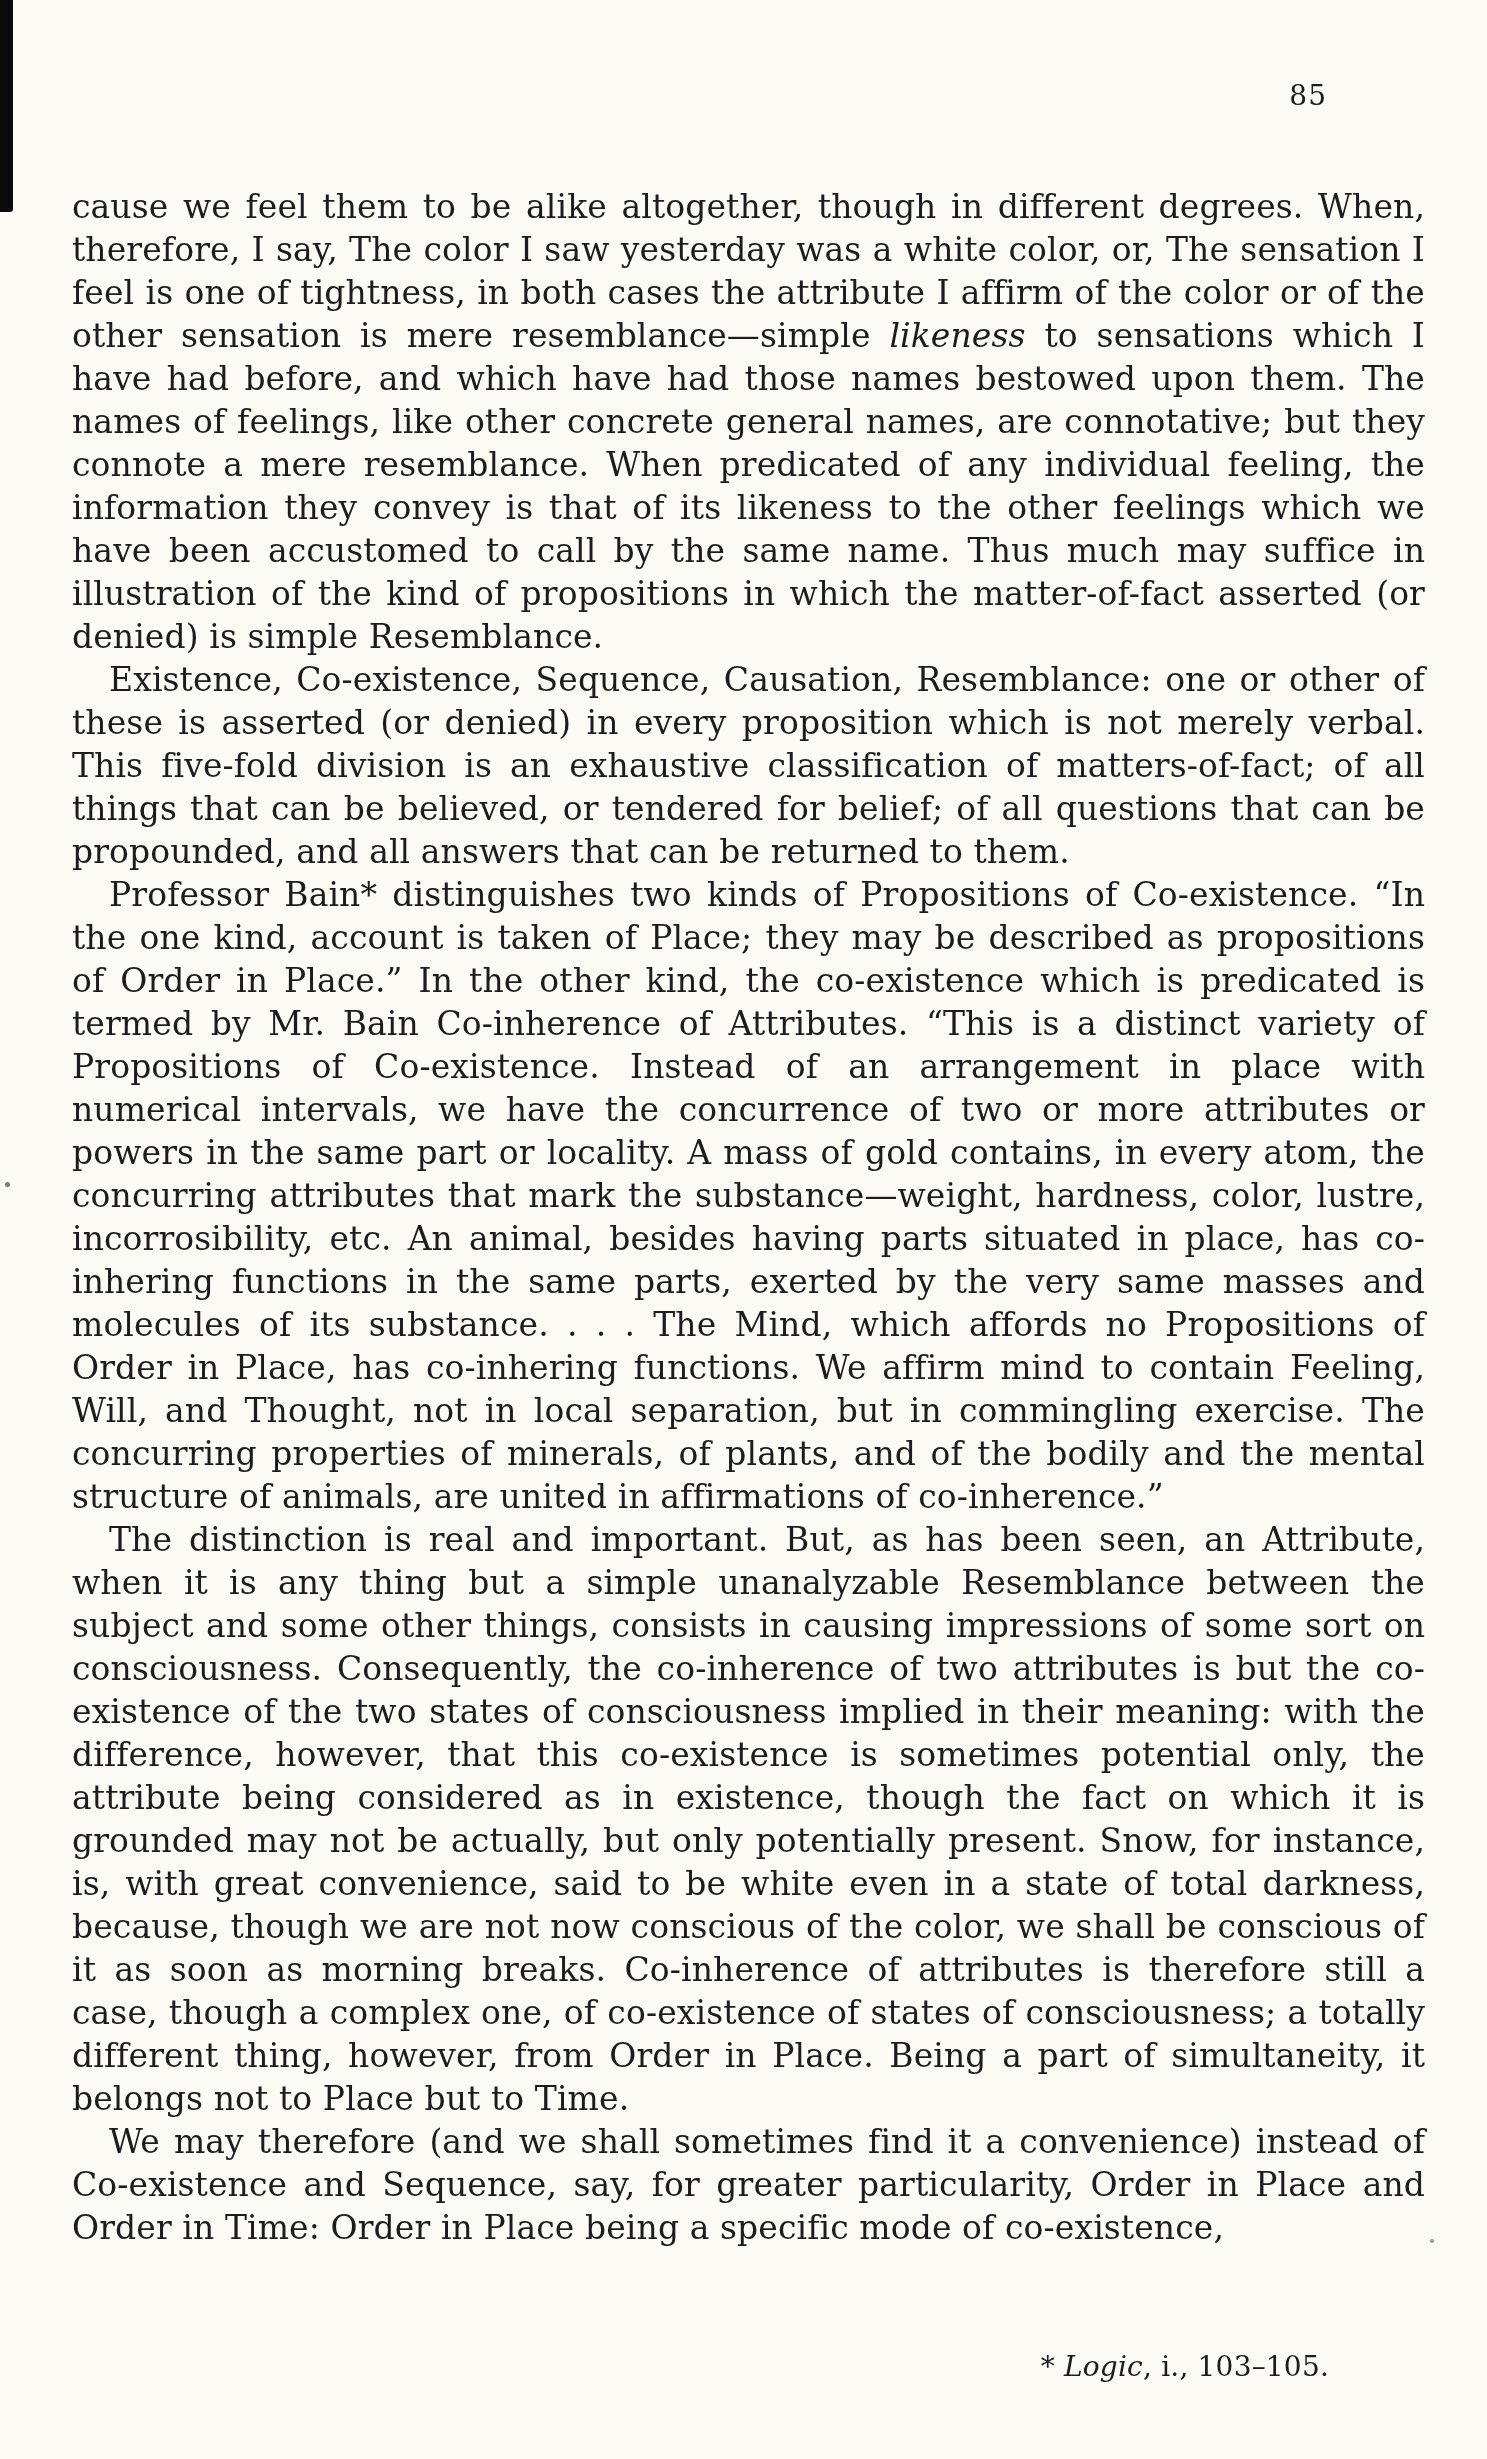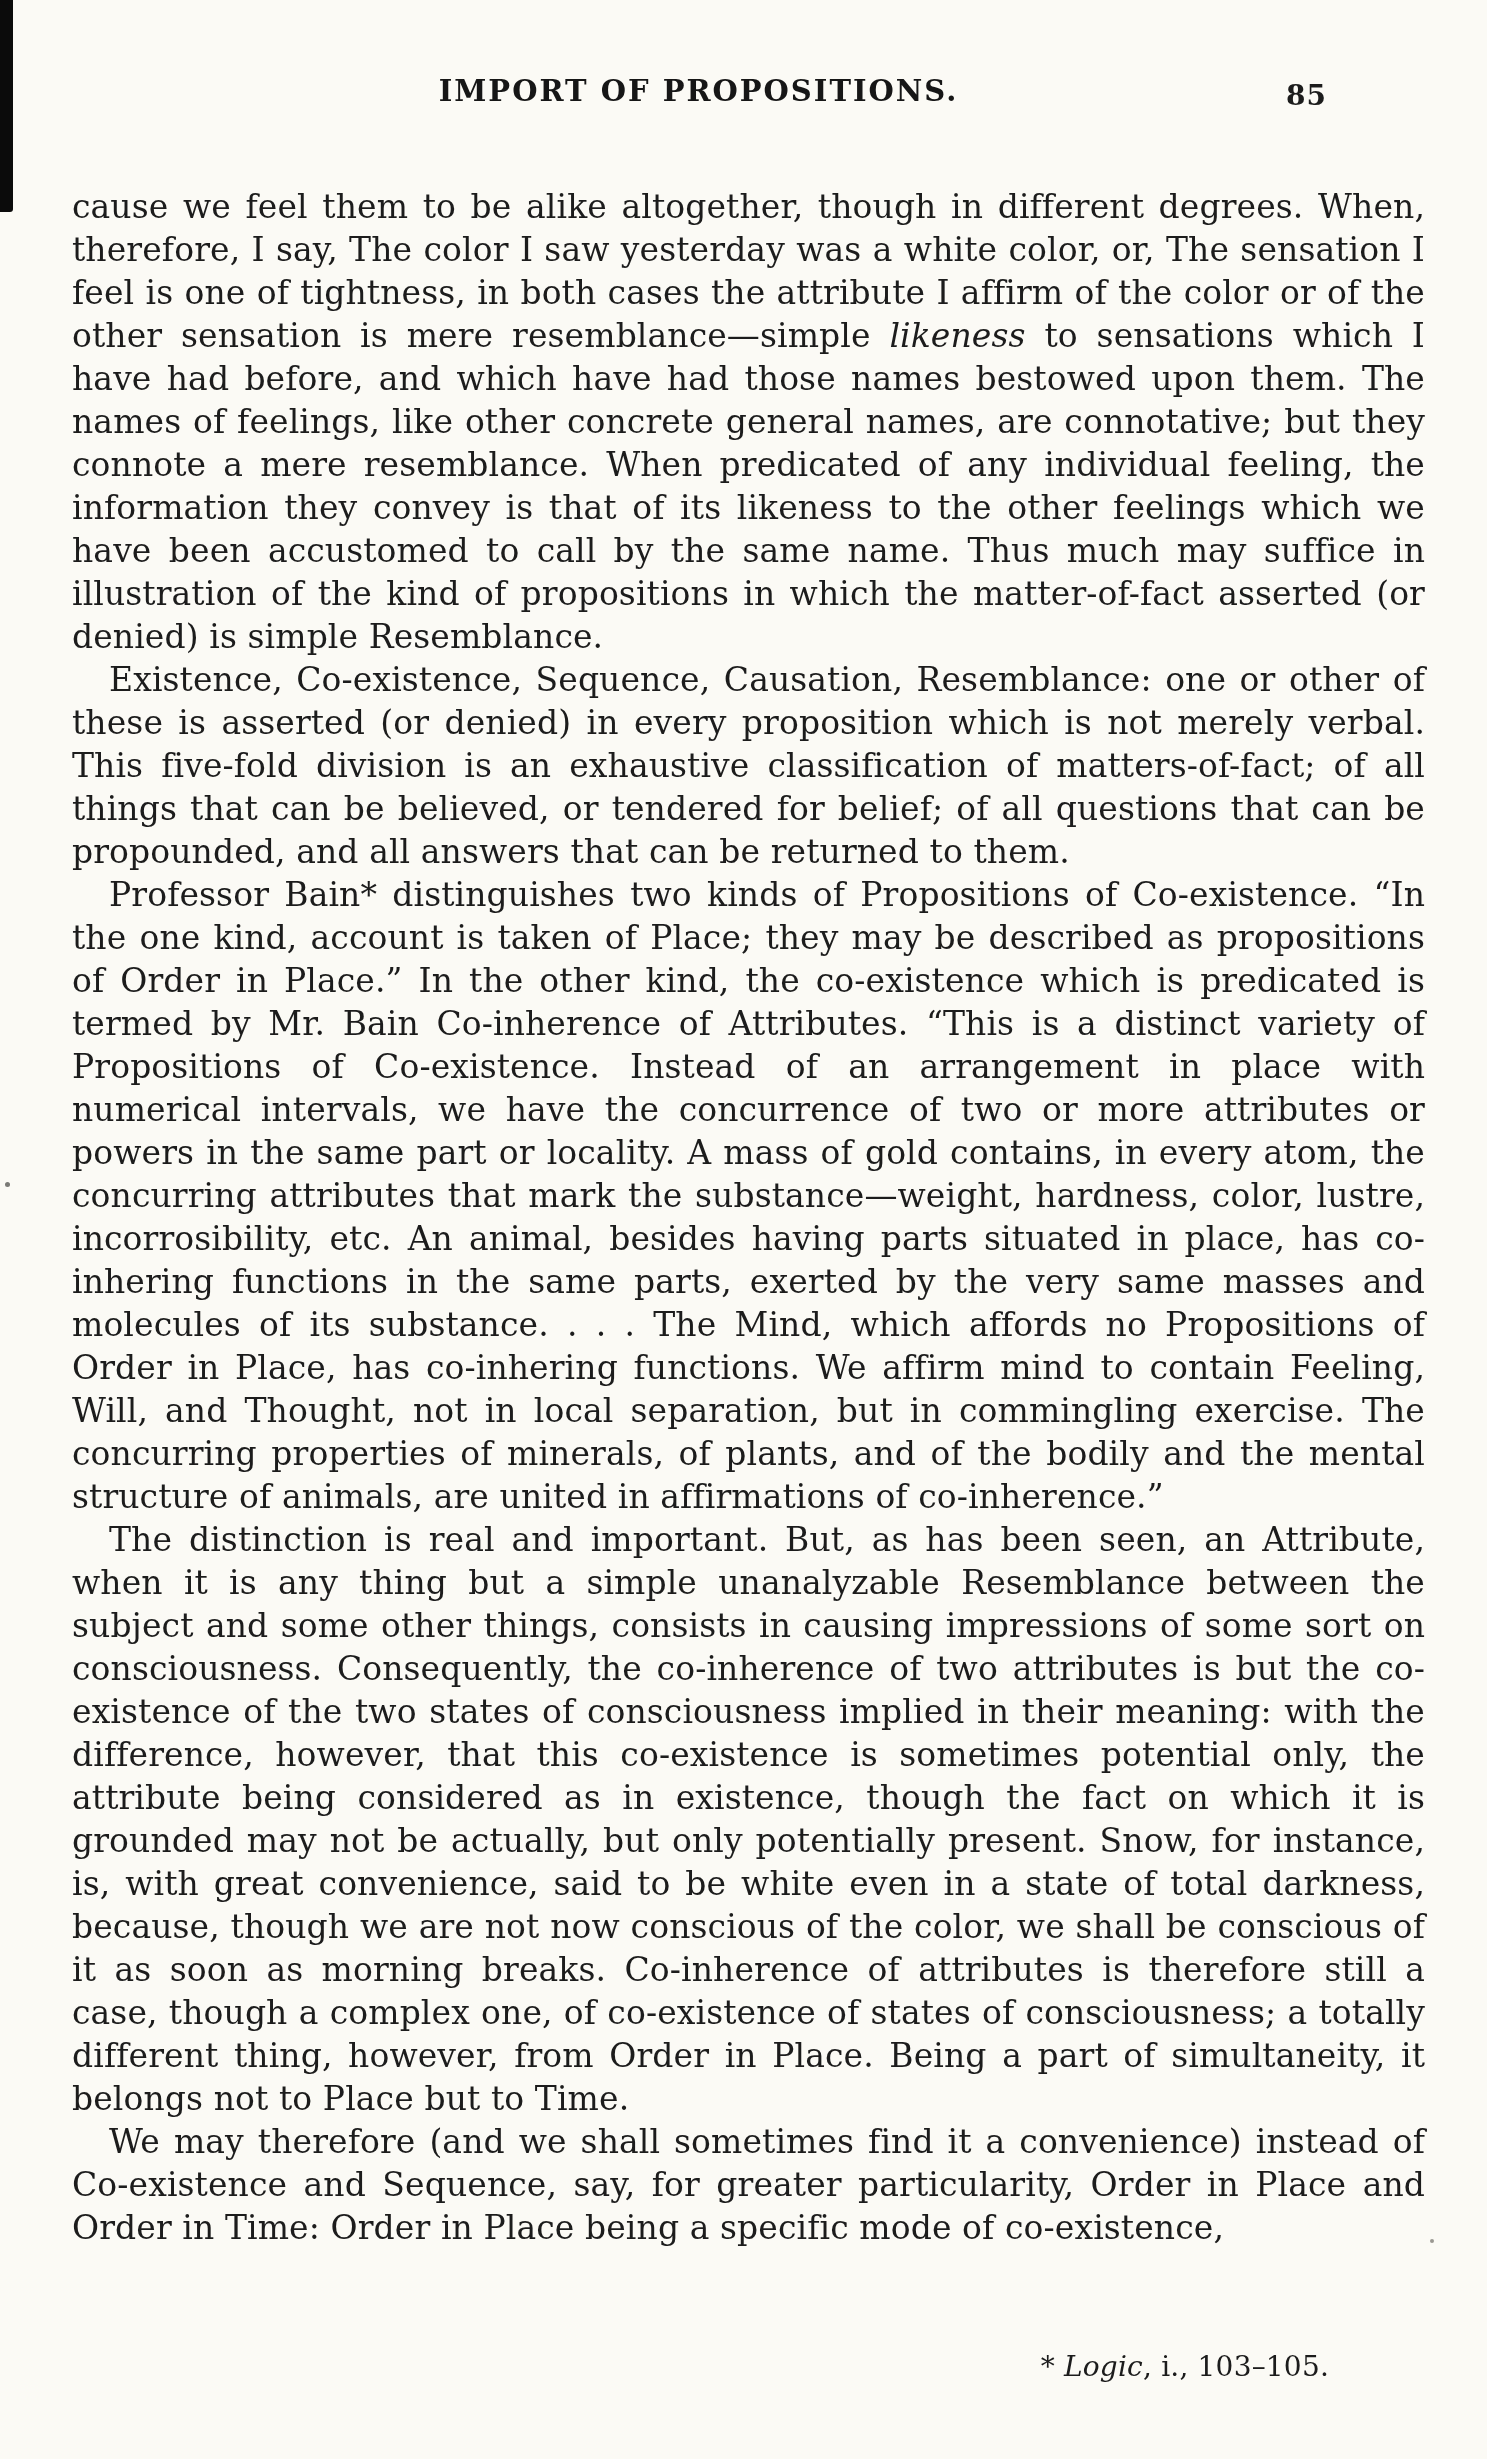--- a/index.html
+++ b/index.html
@@ -35,21 +35,21 @@
     font-size: 29px;
     font-weight: 700;
     letter-spacing: 2px;
     color: #161616;
   }
   .folio {
     position: absolute;
     right: 95px;
     top: 5px;
     font-size: 28px;
-    font-weight: 700;
+    font-weight: 400;
     letter-spacing: 1px;
     text-align: right;
   }
   
   .text-block {
     position: absolute;
     top: 185px;
     left: 72px;
     right: 63px;
     font-size: 33px;
@@ -106,21 +106,20 @@
 </head>
 <body>
 
 <div class="page">
 
   <div class="artifact-bar"></div>
   <div class="speck-left"></div>
   <div class="speck-right"></div>
 
   <header class="running-header">
-    <span class="running-title">IMPORT OF PROPOSITIONS.</span>
     <span class="folio">85</span>
   </header>
 
   <main class="text-block">
 
   <p class="para"><span>cause we feel them to be alike altogether, though in different degrees. When, therefore, I say, The color I saw yesterday was a white color, or, The sensation I feel is one of tightness, in both cases the attribute I affirm of the color or of the other sensation is mere resemblance—simple </span><span class="italic">likeness</span><span> to sensations which I have had before, and which have had those names bestowed upon them.  The names of feelings, like other concrete general names, are connotative; but they connote a mere resemblance.  When predicated of any individual feeling, the information they convey is that of its likeness to the other feelings which we have been accustomed to call by the same name.  Thus much may suffice in illustration of the kind of propositions in which the matter-of-fact asserted (or denied) is simple Resemblance.</span></p>
       <p class="para indent"><span>Existence, Co-existence, Sequence, Causation, Resemblance: one or other of these is asserted (or denied) in every proposition which is not merely verbal.  This five-fold division is an exhaustive classification of matters-of-fact; of all things that can be believed, or tendered for belief; of all questions that can be propounded, and all answers that can be returned to them.</span></p>
       <p class="para indent"><span>Professor Bain* distinguishes two kinds of Propositions of Co-existence. “In the one kind, account is taken of Place; they may be described as propositions of Order in Place.”  In the other kind, the co-existence which is predicated is termed by Mr. Bain Co-inherence of Attributes.  “This is a distinct variety of Propositions of Co-existence.  Instead of an arrangement in place with numerical intervals, we have the concurrence of two or more attributes or powers in the same part or locality.  A mass of gold contains, in every atom, the concurring attributes that mark the substance—weight, hardness, color, lustre, incorrosibility, etc.  An animal, besides having parts situated in place, has co-inhering functions in the same parts, exerted by the very same masses and molecules of its substance. . . .  The Mind, which affords no Propositions of Order in Place, has co-inhering functions. We affirm mind to contain Feeling, Will, and Thought, not in local separation, but in commingling exercise.  The concurring properties of minerals, of plants, and of the bodily and the mental structure of animals, are united in affirmations of co-inherence.”</span></p>
       <p class="para indent"><span>The distinction is real and important.  But, as has been seen, an Attribute, when it is any thing but a simple unanalyzable Resemblance between the subject and some other things, consists in causing impressions of some sort on consciousness.  Consequently, the co-inherence of two attributes is but the co-existence of the two states of consciousness implied in their meaning: with the difference, however, that this co-existence is sometimes potential only, the attribute being considered as in existence, though the fact on which it is grounded may not be actually, but only potentially present.  Snow, for instance, is, with great convenience, said to be white even in a state of total darkness, because, though we are not now conscious of the color, we shall be conscious of it as soon as morning breaks.  Co-inherence of attributes is therefore still a case, though a complex one, of co-existence of states of consciousness; a totally different thing, however, from Order in Place.  Being a part of simultaneity, it belongs not to Place but to Time.</span></p>
       <p class="para indent"><span>We may therefore (and we shall sometimes find it a convenience) instead of Co-existence and Sequence, say, for greater particularity, Order in Place and Order in Time: Order in Place being a specific mode of co-existence,</span></p>

